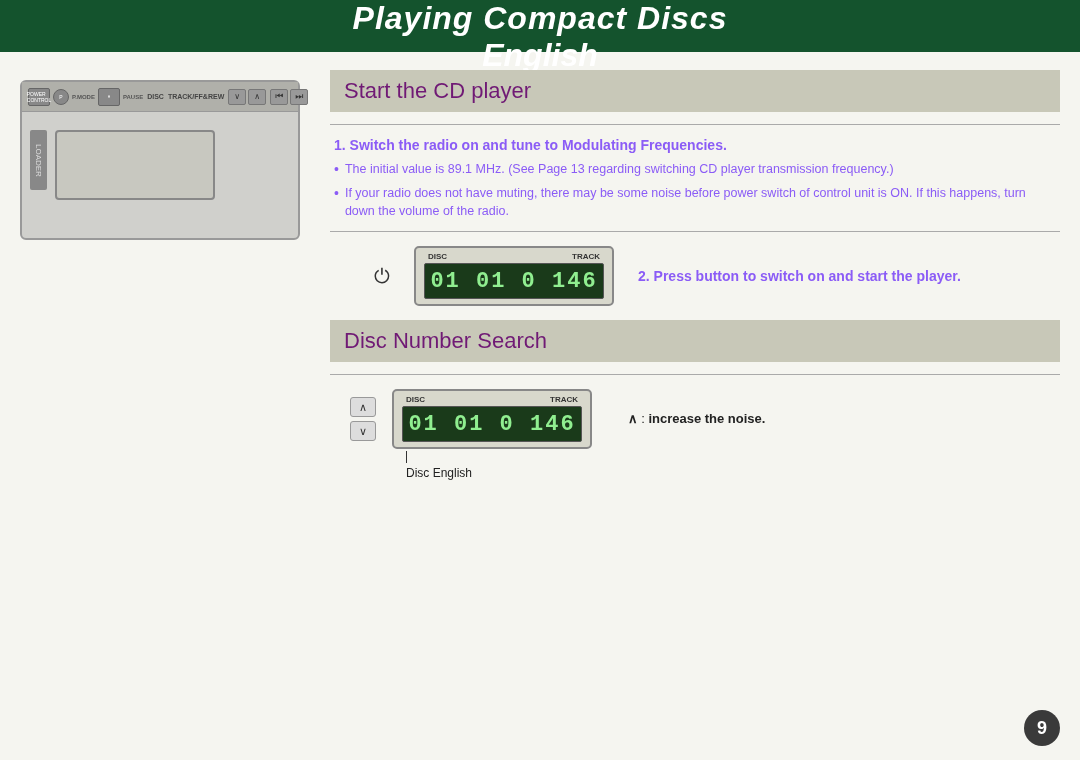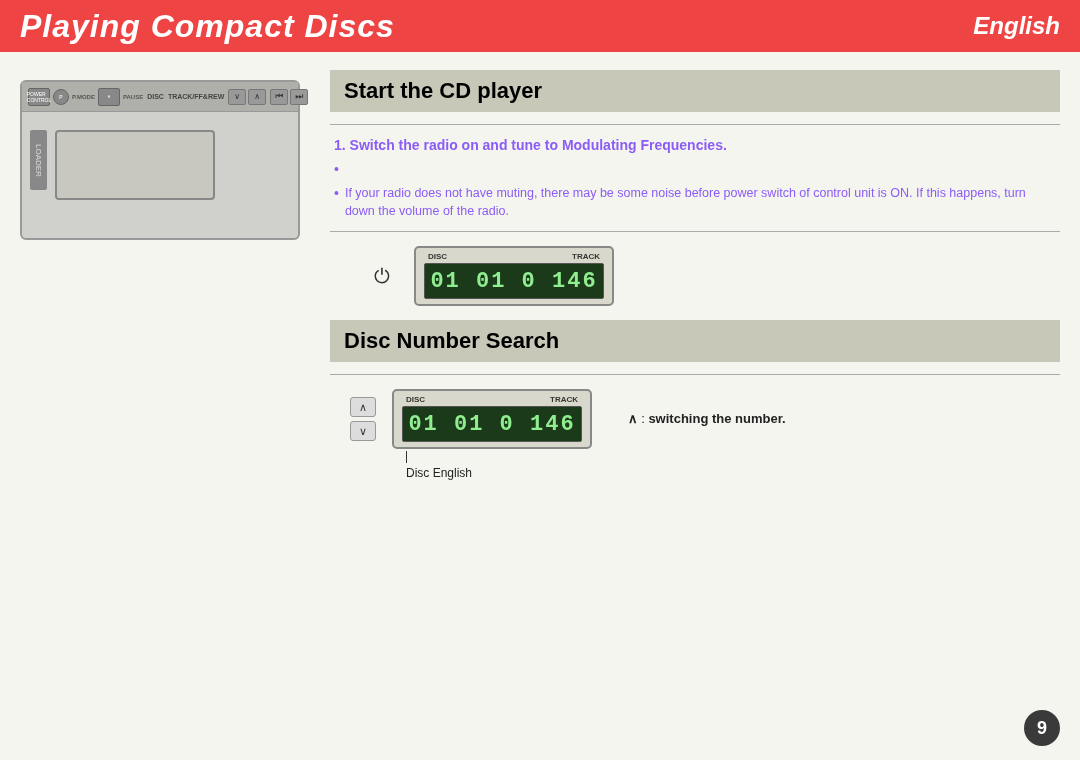--- a/index.html
+++ b/index.html
@@ -7,38 +7,39 @@
       width: 1080px;
       height: 760px;
       background: #f5f5f0;
       font-family: Arial, Helvetica, sans-serif;
       overflow: hidden;
       position: relative;
     }
 
     
     .header {
-      background: #ef4444;
+      background: #14532d;
       width: 100%;
       height: 52px;
       display: flex;
       align-items: center;
       justify-content: space-between;
       padding: 0 20px;
+      flex-direction: column;
     }
     .header-title {
       color: #ffffff;
       font-size: 32px;
       font-weight: bold;
       font-style: italic;
       letter-spacing: 1px;
     }
     .header-lang {
       color: #ffffff;
-      font-size: 24px;
+      font-size: 32px;
       font-weight: bold;
       font-style: italic;
     }
 
     
     .content {
       display: flex;
       padding: 18px 20px 10px 20px;
       gap: 20px;
     }
@@ -158,22 +159,22 @@
     }
 
     
     .section-header {
       background: #c8c8b8;
       padding: 8px 14px;
       margin-bottom: 12px;
     }
     .section-header-text {
       font-size: 22px;
-      font-weight: bold;
-      color: #000000;
+      font-weight: normal;
+      color: #701a75;
     }
 
     .divider {
       height: 1px;
       background: #aaa;
       margin: 10px 0;
     }
 
     
     .instructions {
@@ -386,20 +387,21 @@
     </div>
 
     <div class="divider"></div>
 
     <div class="instructions">
       <div>
         <span class="step-bold">1.&nbsp;Switch the radio on and tune to <span>Modulating Frequencies.</span></span>
       </div>
       <div class="bullet-item">
         <span class="bullet-dot">•</span>
+        <span>The initial value is 89.1 MHz. (See Page 13 regarding switching CD player transmission frequency.)</span>
       </div>
       <div class="bullet-item">
         <span class="bullet-dot">•</span>
         <span>If your radio does not have muting, there may be some noise before power switch of control unit is ON. If this happens, turn down the volume of the radio.</span>
       </div>
     </div>
 
     <div class="divider"></div>
 
     <div class="step2-area">
@@ -411,20 +413,23 @@
           <div class="display-unit-labels">
             <span>DISC</span>
             <span>TRACK</span>
           </div>
           <div class="display-screen">
             <span>01 01 0 146</span>
           </div>
         </div>
       </div>
 
+      <div class="instructions">
+        <span class="step-bold">2.&nbsp;Press button to switch on and start the player.</span>
+      </div>
     </div>
 
     <div class="disc-search-section">
       <div class="section-header">
         <span class="section-header-text">Disc Number Search</span>
       </div>
 
       <div class="divider"></div>
 
       <div class="disc-search-area">
@@ -448,21 +453,21 @@
           <div style="position:absolute; left:14px; top:62px;">
             <div style="width:1px; height:12px; background:#333;"></div>
             <span style="font-size:12px; color:#222; white-space:nowrap;">Disc English</span>
           </div>
         </div>
 
         <div class="increase-decrease" style="margin-left:20px;">
           <div>
             <span class="bold-text">∧</span>
             <span> : </span>
-            <span class="bold-text">switching the number.</span>
+            <span class="bold-text">increase the noise.</span>
           </div>
         </div>
       </div>
     </div>
 
   </div>
 </div>
 
 <div class="page-number">9</div>
 

